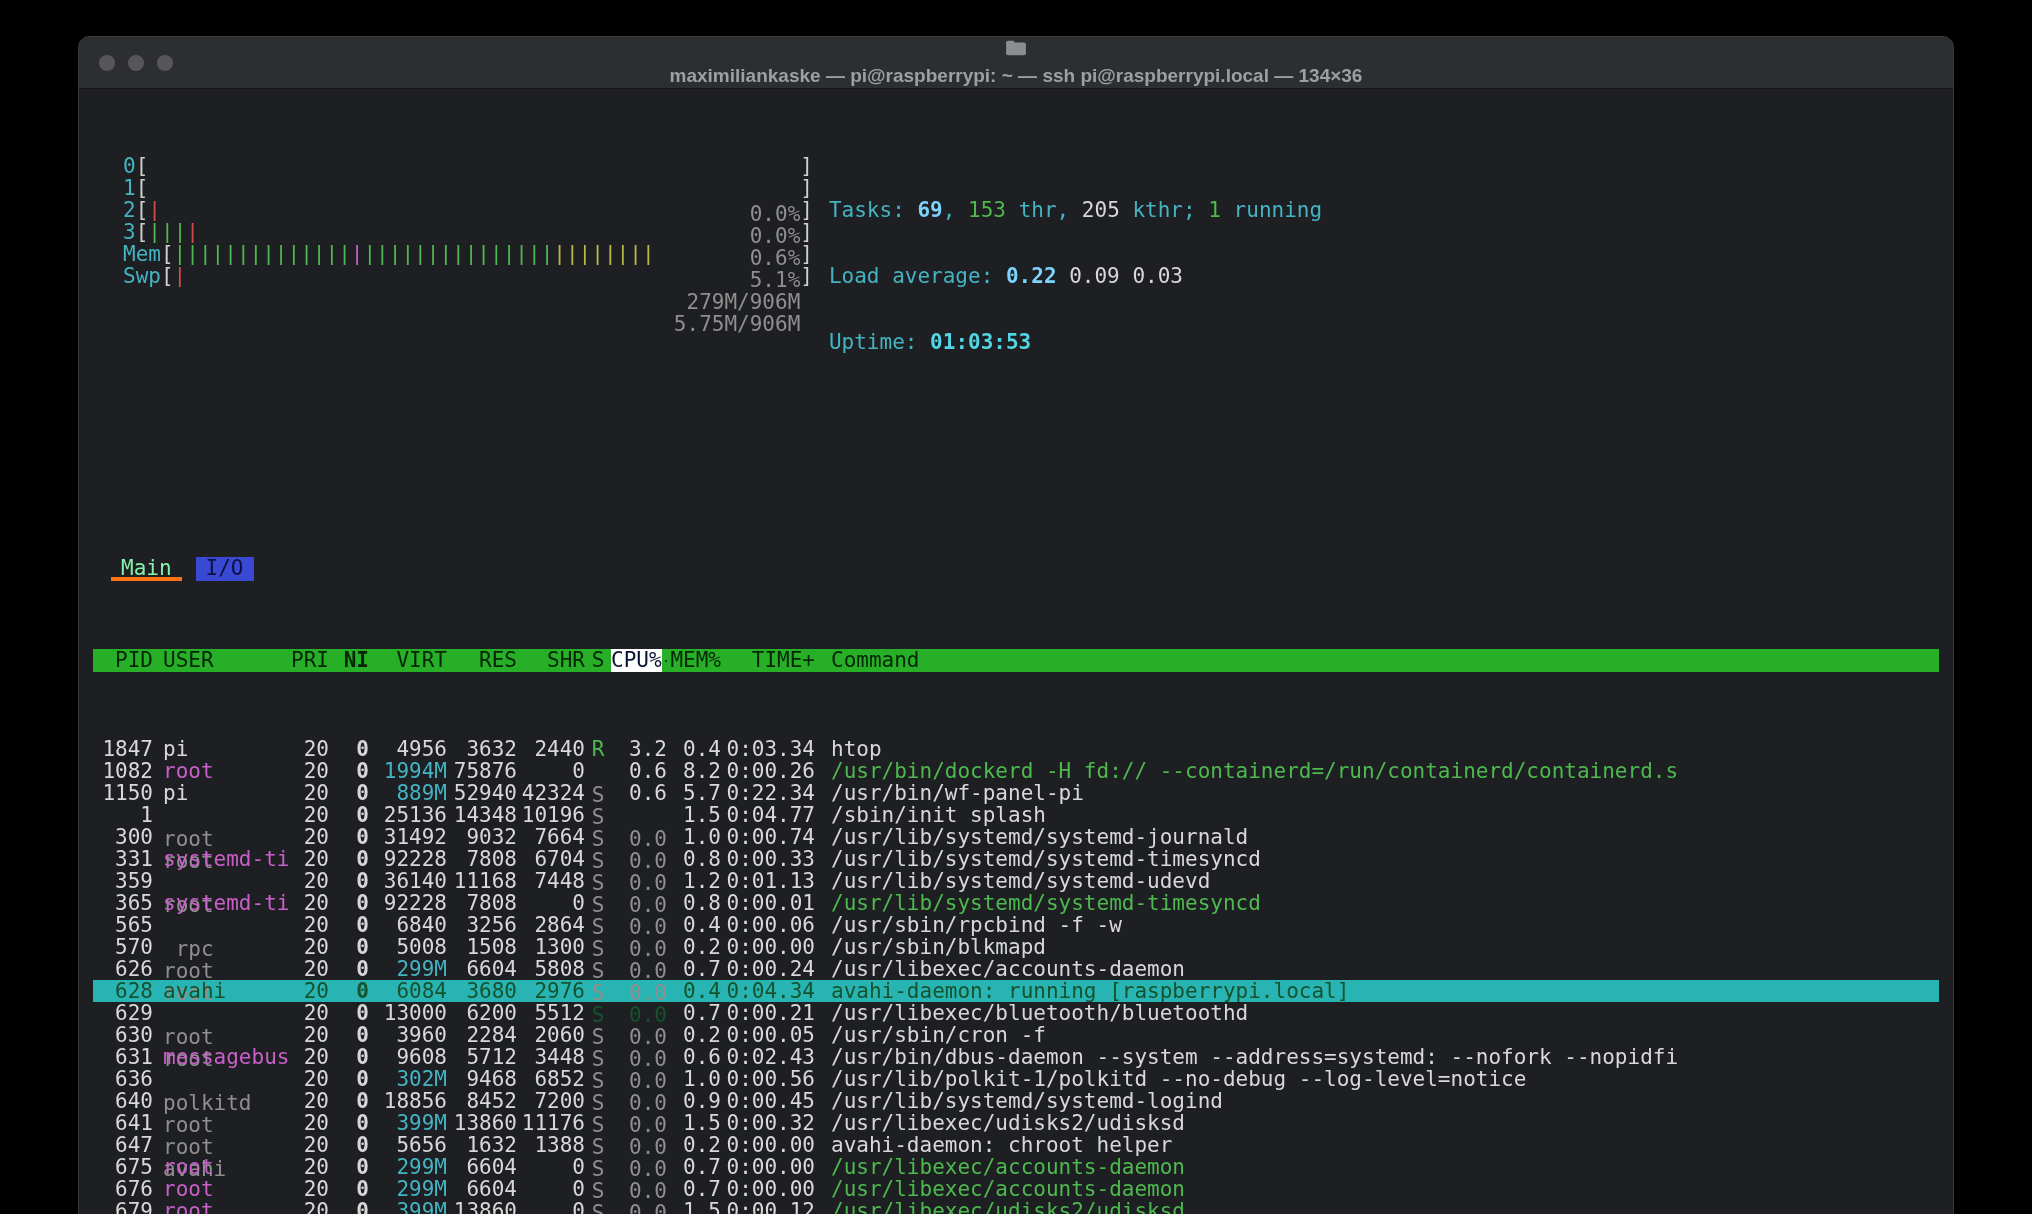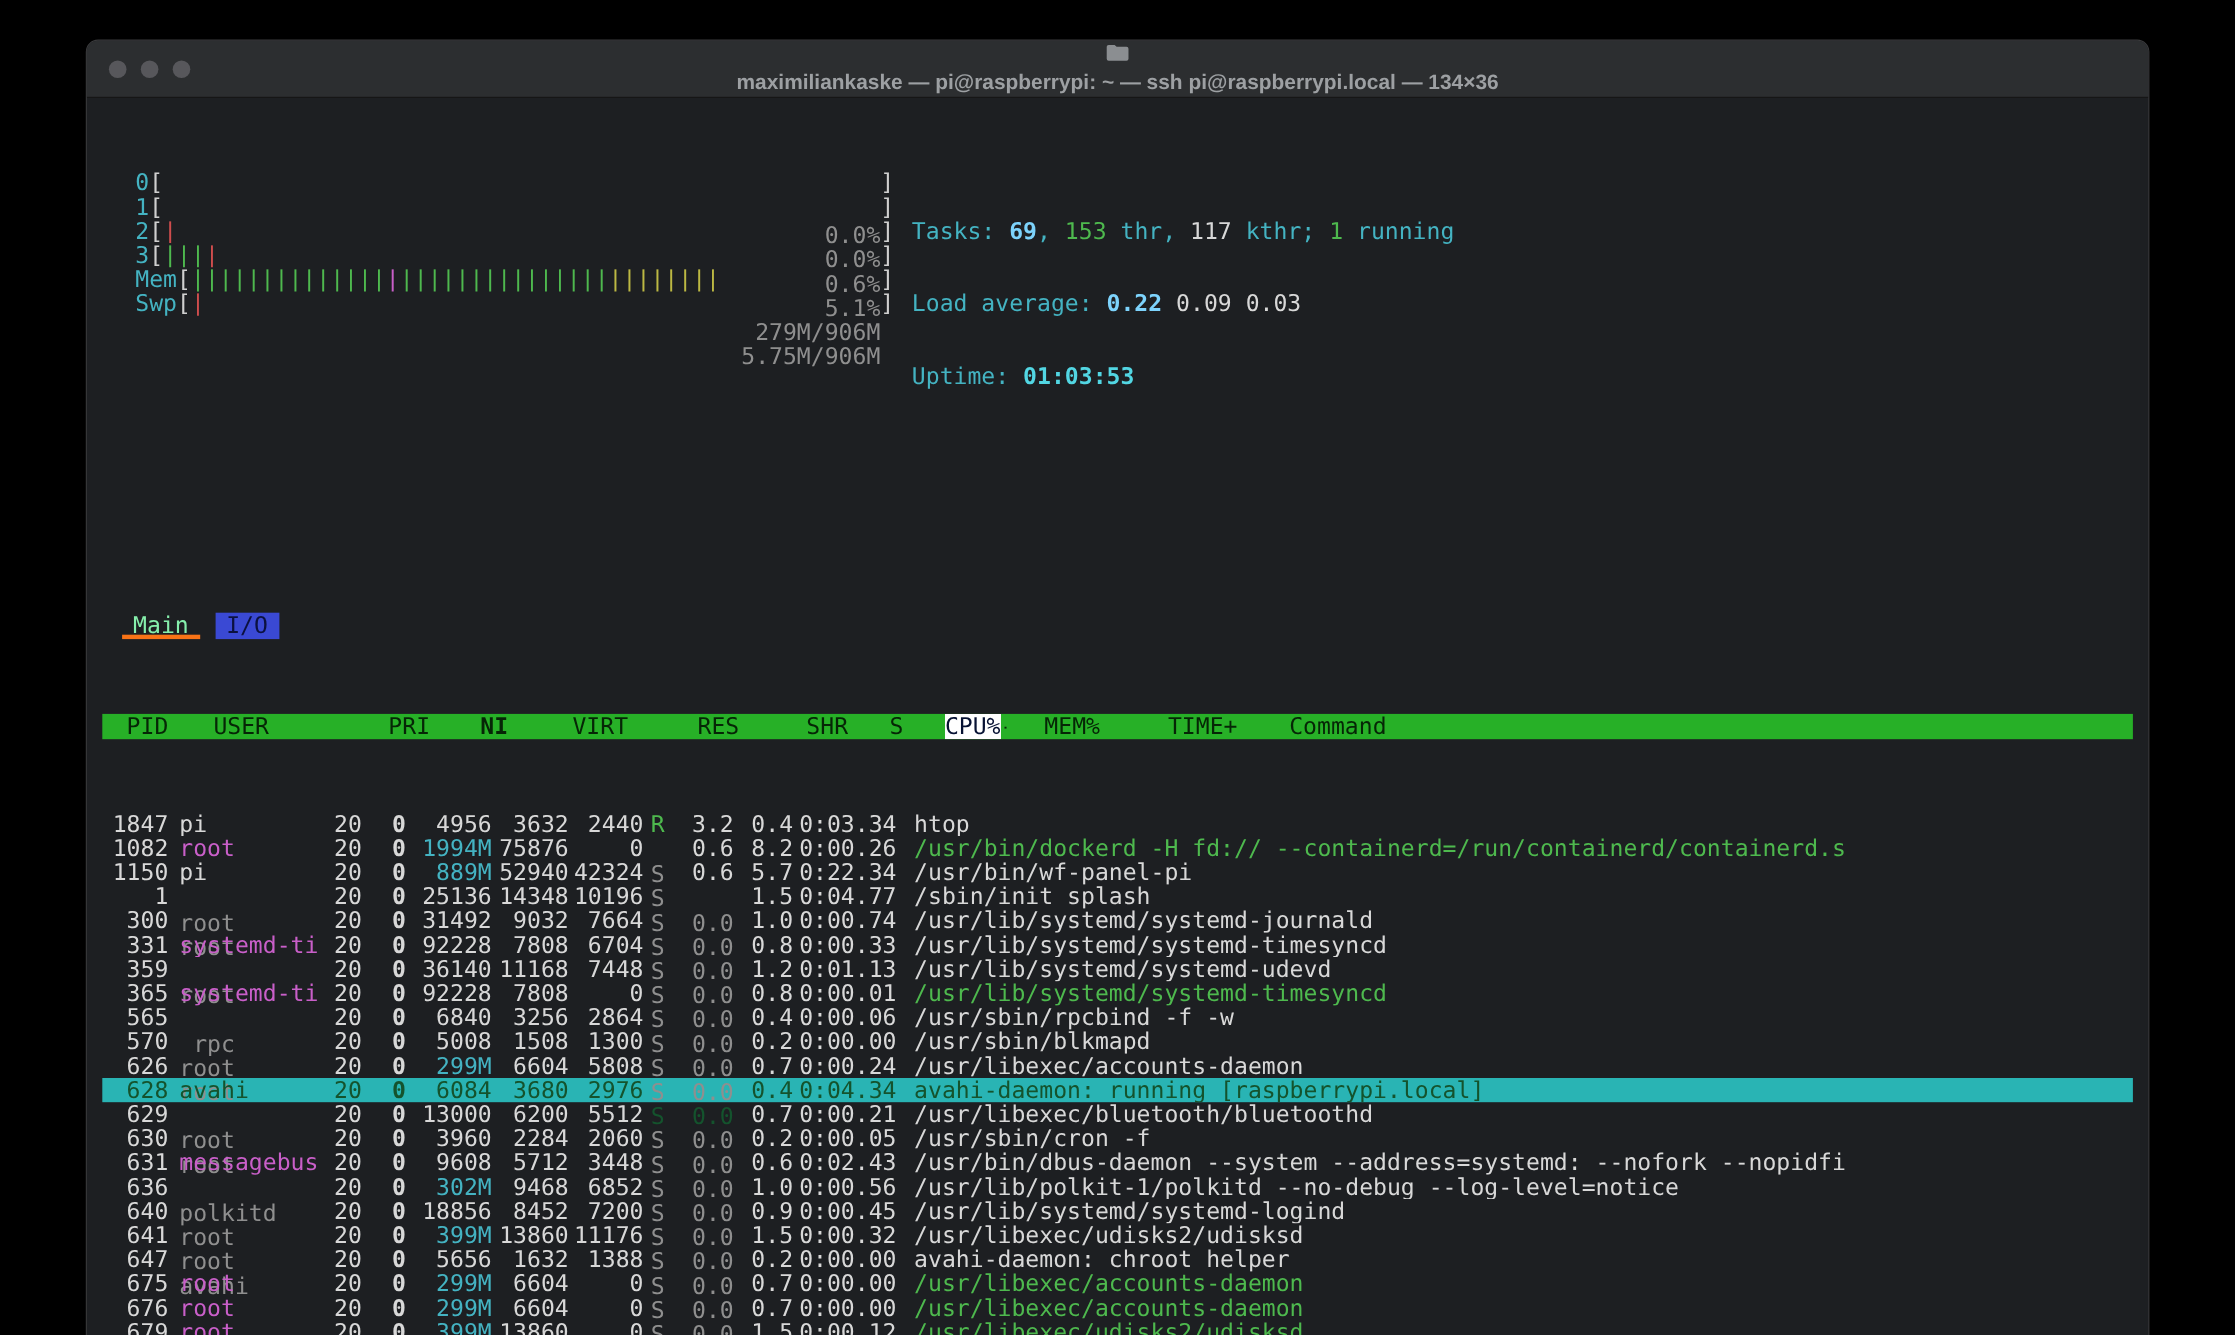--- a/index.html
+++ b/index.html
@@ -69,21 +69,21 @@
   .sline { height:22px; }
   .spacer { height:22px; }
 
   
   .tabs { display:flex; gap:14px; height:26px; padding-left:18px; align-items:flex-start; margin-top:6px; }
   .tab { padding:0 10px; height:24px; line-height:22px; }
   .tab.active { color:#86efac; border-bottom:4px solid #f97316; }
   .tab.inactive { background:#3a49d4; color:#0b1140; }
 
   
-  .thead { display:flex; height:23px; line-height:23px; background:#27b027; color:#062606; align-items:center;gap:31px; }
+  .thead { display:flex; height:23px; line-height:23px; background:#27b027; color:#062606; align-items:center; }
   .thead .cell { color:#062606; }
   .sort-hl { background:#ffffff; color:#071233; }
   .prow { display:flex; height:22px; line-height:22px; align-items:center; }
   .prow.sel { background:#29b4b4; }
   .prow.sel .cell { color:#14532d; }
   .cell { flex:none; overflow:hidden; }
   .col-pid  { width:60px;  text-align:right; }
   .col-user { width:136px; text-align:left; padding-left:10px; }
   .col-pri  { width:40px;  text-align:right; }
   .col-ni   { width:40px;  text-align:right;font-weight:bold; }
@@ -111,21 +111,21 @@
         <path d="M1 4 q0-2 2-2 h6 l2 2 h10 q2 0 2 2 v10 q0 2 -2 2 h-18 q-2 0 -2-2 z" fill="#8b8e91"></path>
       </svg>
       <span>maximiliankaske — pi@raspberrypi: ~ — ssh pi@raspberrypi.local — 134×36</span>
     </div>
   </div>
 
   <div class="term">
     <div class="toparea">
       <div class="meters"><div class="meter-row"><span class="mlabel c-c">0</span><span class="bracket">[</span><span class="mbars"></span><span class="mval c-g">0.0%</span><span class="bracket">]</span></div><div class="meter-row"><span class="mlabel c-c">1</span><span class="bracket">[</span><span class="mbars"></span><span class="mval c-g">0.0%</span><span class="bracket">]</span></div><div class="meter-row"><span class="mlabel c-c">2</span><span class="bracket">[</span><span class="mbars"><span class="c-r">|</span></span><span class="mval c-g">0.6%</span><span class="bracket">]</span></div><div class="meter-row"><span class="mlabel c-c">3</span><span class="bracket">[</span><span class="mbars"><span class="c-gr">|</span><span class="c-gr">|</span><span class="c-gr">|</span><span class="c-r">|</span></span><span class="mval c-g">5.1%</span><span class="bracket">]</span></div><div class="meter-row"><span class="mlabel c-c">Mem</span><span class="bracket">[</span><span class="mbars"><span class="c-gr">|</span><span class="c-gr">|</span><span class="c-gr">|</span><span class="c-gr">|</span><span class="c-gr">|</span><span class="c-gr">|</span><span class="c-gr">|</span><span class="c-gr">|</span><span class="c-gr">|</span><span class="c-gr">|</span><span class="c-gr">|</span><span class="c-gr">|</span><span class="c-gr">|</span><span class="c-gr">|</span><span class="c-m">|</span><span class="c-gr">|</span><span class="c-gr">|</span><span class="c-gr">|</span><span class="c-gr">|</span><span class="c-gr">|</span><span class="c-gr">|</span><span class="c-gr">|</span><span class="c-gr">|</span><span class="c-gr">|</span><span class="c-gr">|</span><span class="c-gr">|</span><span class="c-gr">|</span><span class="c-gr">|</span><span class="c-gr">|</span><span class="c-gr">|</span><span class="c-y">|</span><span class="c-y">|</span><span class="c-y">|</span><span class="c-y">|</span><span class="c-y">|</span><span class="c-y">|</span><span class="c-y">|</span><span class="c-y">|</span></span><span class="mval c-g">279M/906M</span><span class="bracket">]</span></div><div class="meter-row"><span class="mlabel c-c">Swp</span><span class="bracket">[</span><span class="mbars"><span class="c-r">|</span></span><span class="mval c-g">5.75M/906M</span><span class="bracket">]</span></div></div>
       <div class="statuscol">
-        <div class="sline"><span class="c-c">Tasks: </span><span class="c-bw">69</span><span class="c-c">, </span><span class="c-gr">153</span><span class="c-c"> thr</span><span class="c-c">, </span><span class="c-w">117</span><span class="c-c"> kthr</span><span class="c-c">; </span><span class="c-gr">1</span><span class="c-c"> running</span></div>
+        <div class="sline"><span class="c-c">Tasks: </span><span class="c-bw">69</span><span class="c-c">, </span><span class="c-gr">153</span><span class="c-c"> thr</span><span class="c-c">, </span><span class="c-w">205</span><span class="c-c"> kthr</span><span class="c-c">; </span><span class="c-gr">1</span><span class="c-c"> running</span></div>
         <div class="sline"><span class="c-c">Load average: </span><span class="c-bw">0.22 </span><span class="c-w">0.09 </span><span class="c-w">0.03</span></div>
         <div class="sline"><span class="c-c">Uptime: </span><span class="c-bc">01:03:53</span></div>
       </div>
     </div>
 
     <div class="spacer"></div>
 
     <div class="tabs"><span class="tab active">Main</span><span class="tab inactive">I/O</span></div>
 
     <div class="thead"><span class="cell col-pid">PID</span><span class="cell col-user">USER</span><span class="cell col-pri">PRI</span><span class="cell col-ni">NI</span><span class="cell col-virt">VIRT</span><span class="cell col-res">RES</span><span class="cell col-shr">SHR</span><span class="cell col-s">S</span><span class="cell col-cpu"><span class="sort-hl">CPU%</span><span>-</span></span><span class="cell col-mem">MEM%</span><span class="cell col-time">TIME+</span><span class="cell col-cmd">Command</span></div>

